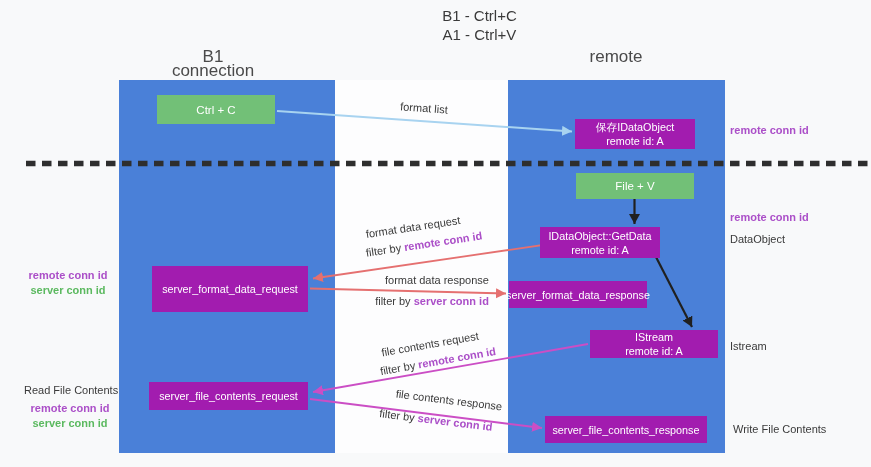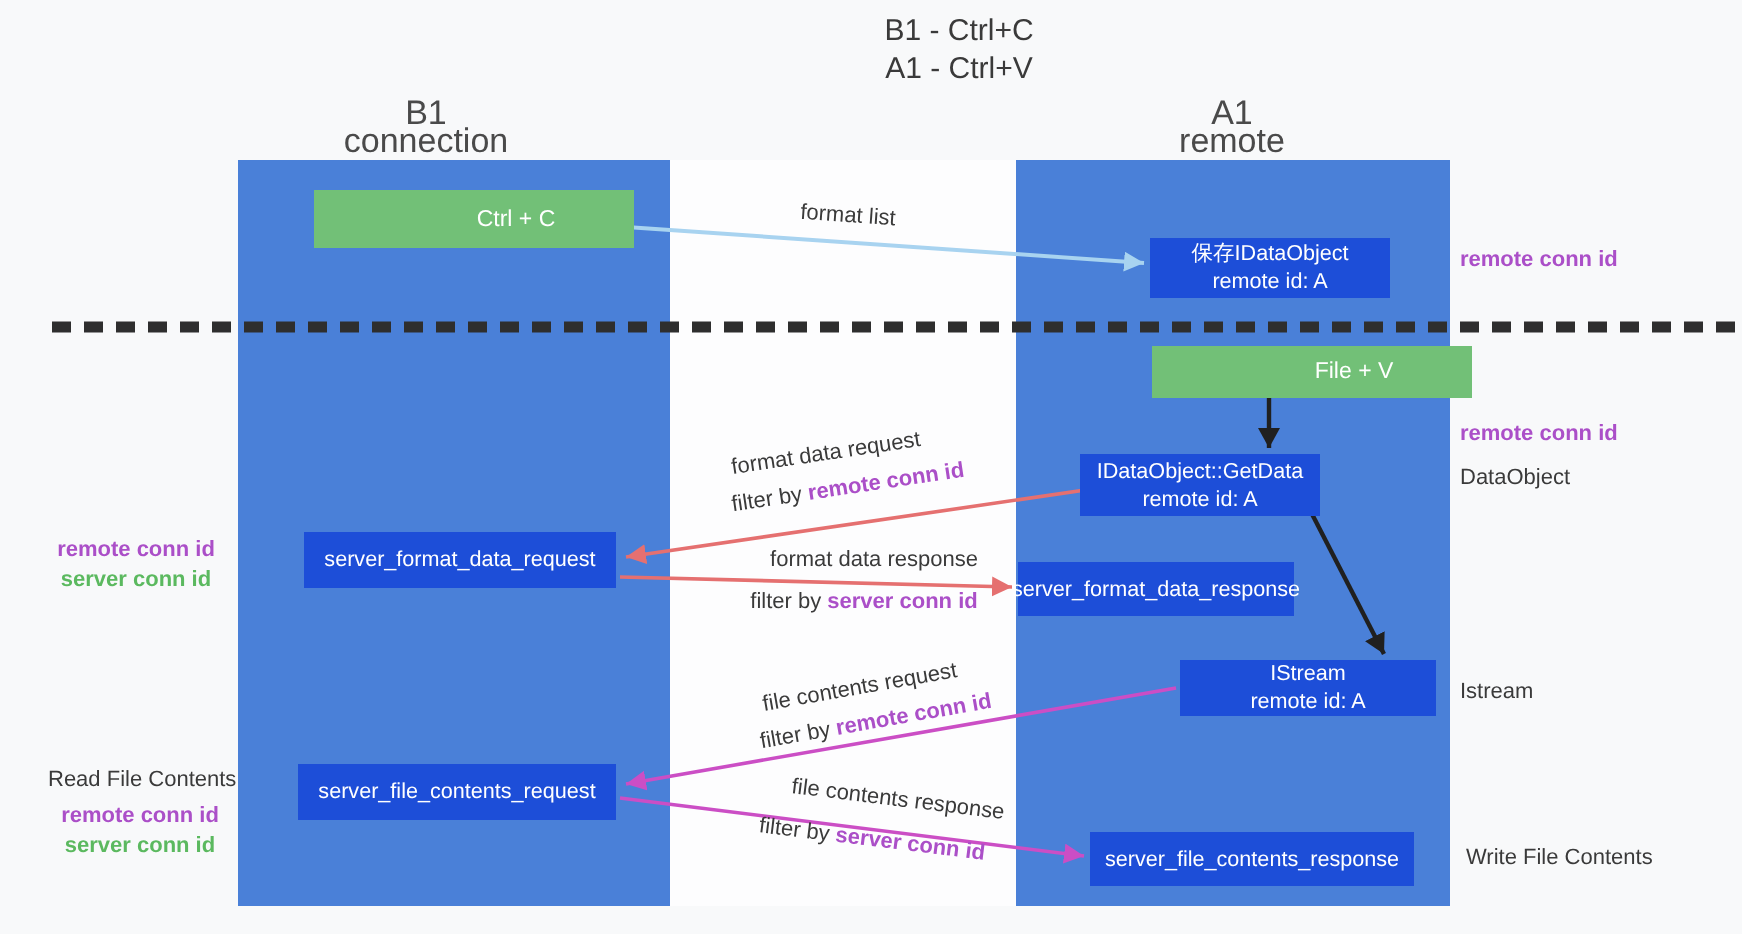--- a/index.html
+++ b/index.html
@@ -12,29 +12,29 @@
   .col-header{position:absolute;top:50px;width:200px;text-align:center;
               font-size:17px;line-height:14px;color:#4a4a4a;}
   #b1-header{left:113px;} #a1-header{left:516px;}
 
   .column{position:absolute;top:80px;height:373px;background:#4a80d8;}
   #b1-col{left:119px;width:216px;} #a1-col{left:508px;width:217px;}
   .white-band{position:absolute;left:335px;top:80px;width:173px;height:373px;background:#fdfdfe;}
 
   .box{position:absolute;display:flex;flex-direction:column;align-items:center;
        justify-content:center;color:#ffffff;text-align:center;}
-  .green-box{background:#72c077;font-size:11.5px;padding-left:42px;}
-  .orange-box{background:#1d4ed8;font-size:10.8px;line-height:14px;}
+  .green-box{background:#72c077;font-size:11.5px;}
+  .orange-box{background:#a21caf;font-size:10.8px;line-height:14px;}
 
   #ctrl-c-box{left:157px;top:95px;width:118px;height:29px;}
   #ctrl-v-box{left:576px;top:173px;width:118px;height:26px;}
   #save-dataobject-box{left:575px;top:119px;width:120px;height:30px;}
   #getdata-box{left:540px;top:227px;width:120px;height:31px;}
   #istream-box{left:590px;top:330px;width:128px;height:28px;}
-  #server-format-data-request-box{left:152px;top:266px;width:156px;height:28px;}
+  #server-format-data-request-box{left:152px;top:266px;width:156px;height:46px;}
   #server-format-data-response-box{left:509px;top:281px;width:138px;height:27px;}
   #server-file-contents-request-box{left:149px;top:382px;width:159px;height:28px;}
   #server-file-contents-response-box{left:545px;top:416px;width:162px;height:27px;}
 
   svg.arrows{position:absolute;left:0;top:0;pointer-events:none;}
 
   .alabel{position:absolute;width:180px;text-align:center;font-size:11px;color:#3a3a3a;}
   #format-list-label{left:334px;top:102px;transform:rotate(4deg);}
   #fdr-label{left:323px;top:221px;transform:rotate(-8.5deg);}
   #fdr-filter{left:334px;top:238px;transform:rotate(-8.5deg);}
@@ -68,21 +68,20 @@
   <div class="title">
     <div>B1 - Ctrl+C</div>
     <div>A1 - Ctrl+V</div>
   </div>
 
   <div id="b1-header" class="col-header">
     <div>B1</div>
     <div>connection</div>
   </div>
   <div id="a1-header" class="col-header">
-    <div>A1</div>
     <div>remote</div>
   </div>
 
   <div class="white-band"></div>
   <div id="b1-col" class="column"></div>
   <div id="a1-col" class="column"></div>
 
   <svg class="arrows" width="871" height="467" viewBox="0 0 871 467">
     <defs>
       <marker id="m-blue" markerUnits="userSpaceOnUse" markerWidth="12" markerHeight="12" refX="10" refY="5" orient="auto">

